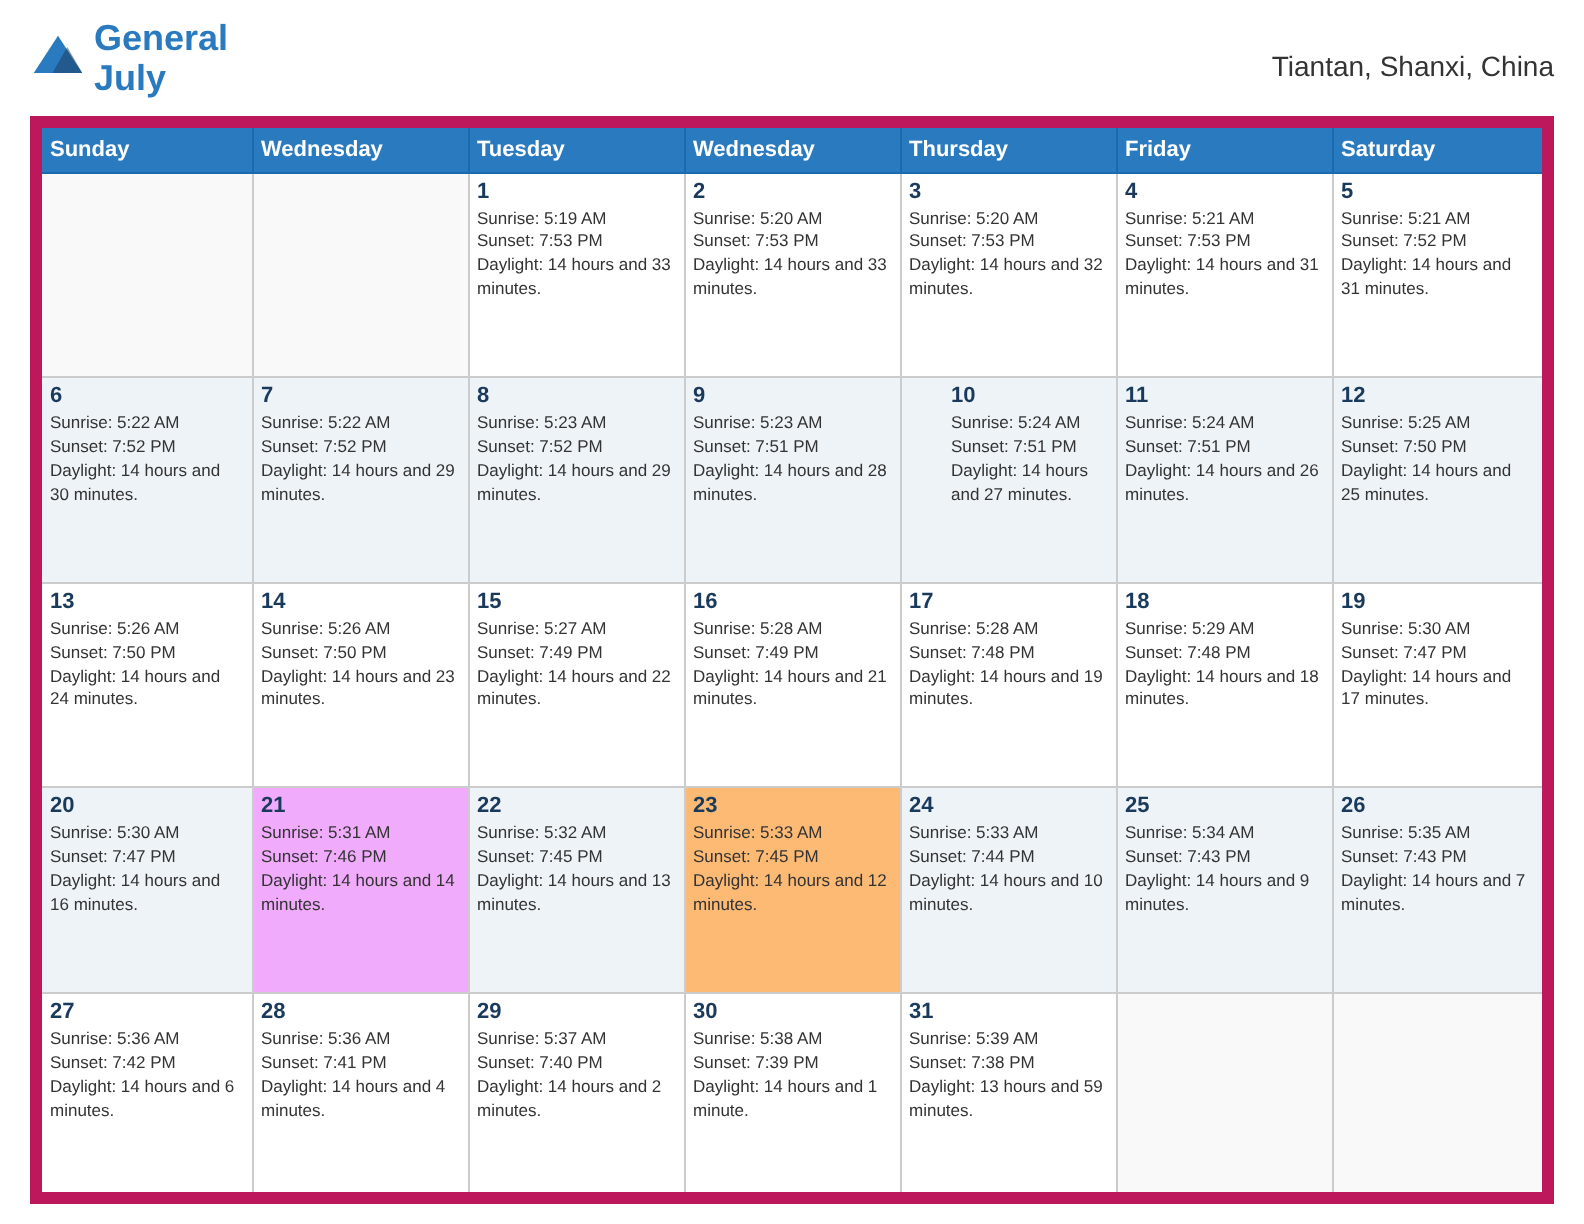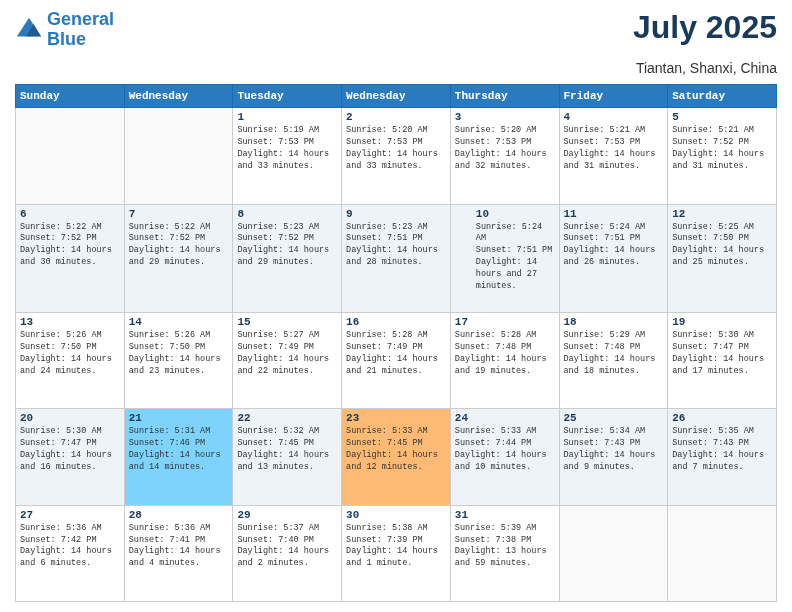--- a/index.html
+++ b/index.html
@@ -50,25 +50,24 @@
       color: #1a3a5c;
       line-height: 1.1;
     }
     .location-title {
       font-size: 14px;
       color: #333;
       margin-top: 15px;
     }
     .calendar {
       flex: 1;
-      border: 1px solid #be185d;
+      border: 6px solid #be185d;
       border-collapse: collapse;
       width: 100%;
       table-layout: fixed;
-      font-family: Liberation Mono, monospace;
     }
     .calendar th {
       background: #2a7abf;
       color: #fff;
       font-size: 11px;
       font-weight: bold;
       padding: 5px 4px;
       text-align: left;
       border: 1px solid #1a6aaf;
     }
@@ -108,25 +107,24 @@
 
 <div class="page">
   <div class="header">
     <div class="logo">
       <svg class="logo-icon" viewBox="0 0 30 30">
         <polygon points="15,2 28,22 2,22" fill="#2a7abf"></polygon>
         <polygon points="20,8 28,22 12,22" fill="#1a3a5c" opacity="0.5"></polygon>
       </svg>
       <div class="logo-text">
         <div><span>General</span></div>
-        <div style="color:#2a7abf">Blue</div>
+        <div style="color:#2a7abf">July</div>
       </div>
     </div>
     <div class="title-block">
-      <div class="month-title">July 2025</div>
       <div class="location-title">Tiantan, Shanxi, China</div>
     </div>
   </div>
 
   <table class="calendar">
     <thead>
       <tr>
       <th>Sunday</th>
           <th>Wednesday</th>
           <th>Tuesday</th>
@@ -219,21 +217,21 @@
           <td>
             <span class="day-num">19</span>
             <div class="day-info">Sunrise: 5:30 AM<br>Sunset: 7:47 PM<br>Daylight: 14 hours and 17 minutes.</div>
           </td>
         </tr>
         <tr class="week-row" style="background: rgb(234, 240, 247);">
           <td style="background: rgb(238, 243, 248);">
             <span class="day-num">20</span>
             <div class="day-info">Sunrise: 5:30 AM<br>Sunset: 7:47 PM<br>Daylight: 14 hours and 16 minutes.</div>
           </td>
-          <td style="background: #7dd3fc;">
+          <td style="background: #f0abfc;">
             <span class="day-num">21</span>
             <div class="day-info">Sunrise: 5:31 AM<br>Sunset: 7:46 PM<br>Daylight: 14 hours and 14 minutes.</div>
           </td>
           <td style="background: rgb(238, 243, 248);">
             <span class="day-num">22</span>
             <div class="day-info">Sunrise: 5:32 AM<br>Sunset: 7:45 PM<br>Daylight: 14 hours and 13 minutes.</div>
           </td>
           <td style="background: #fdba74;">
             <span class="day-num">23</span>
             <div class="day-info">Sunrise: 5:33 AM<br>Sunset: 7:45 PM<br>Daylight: 14 hours and 12 minutes.</div>

